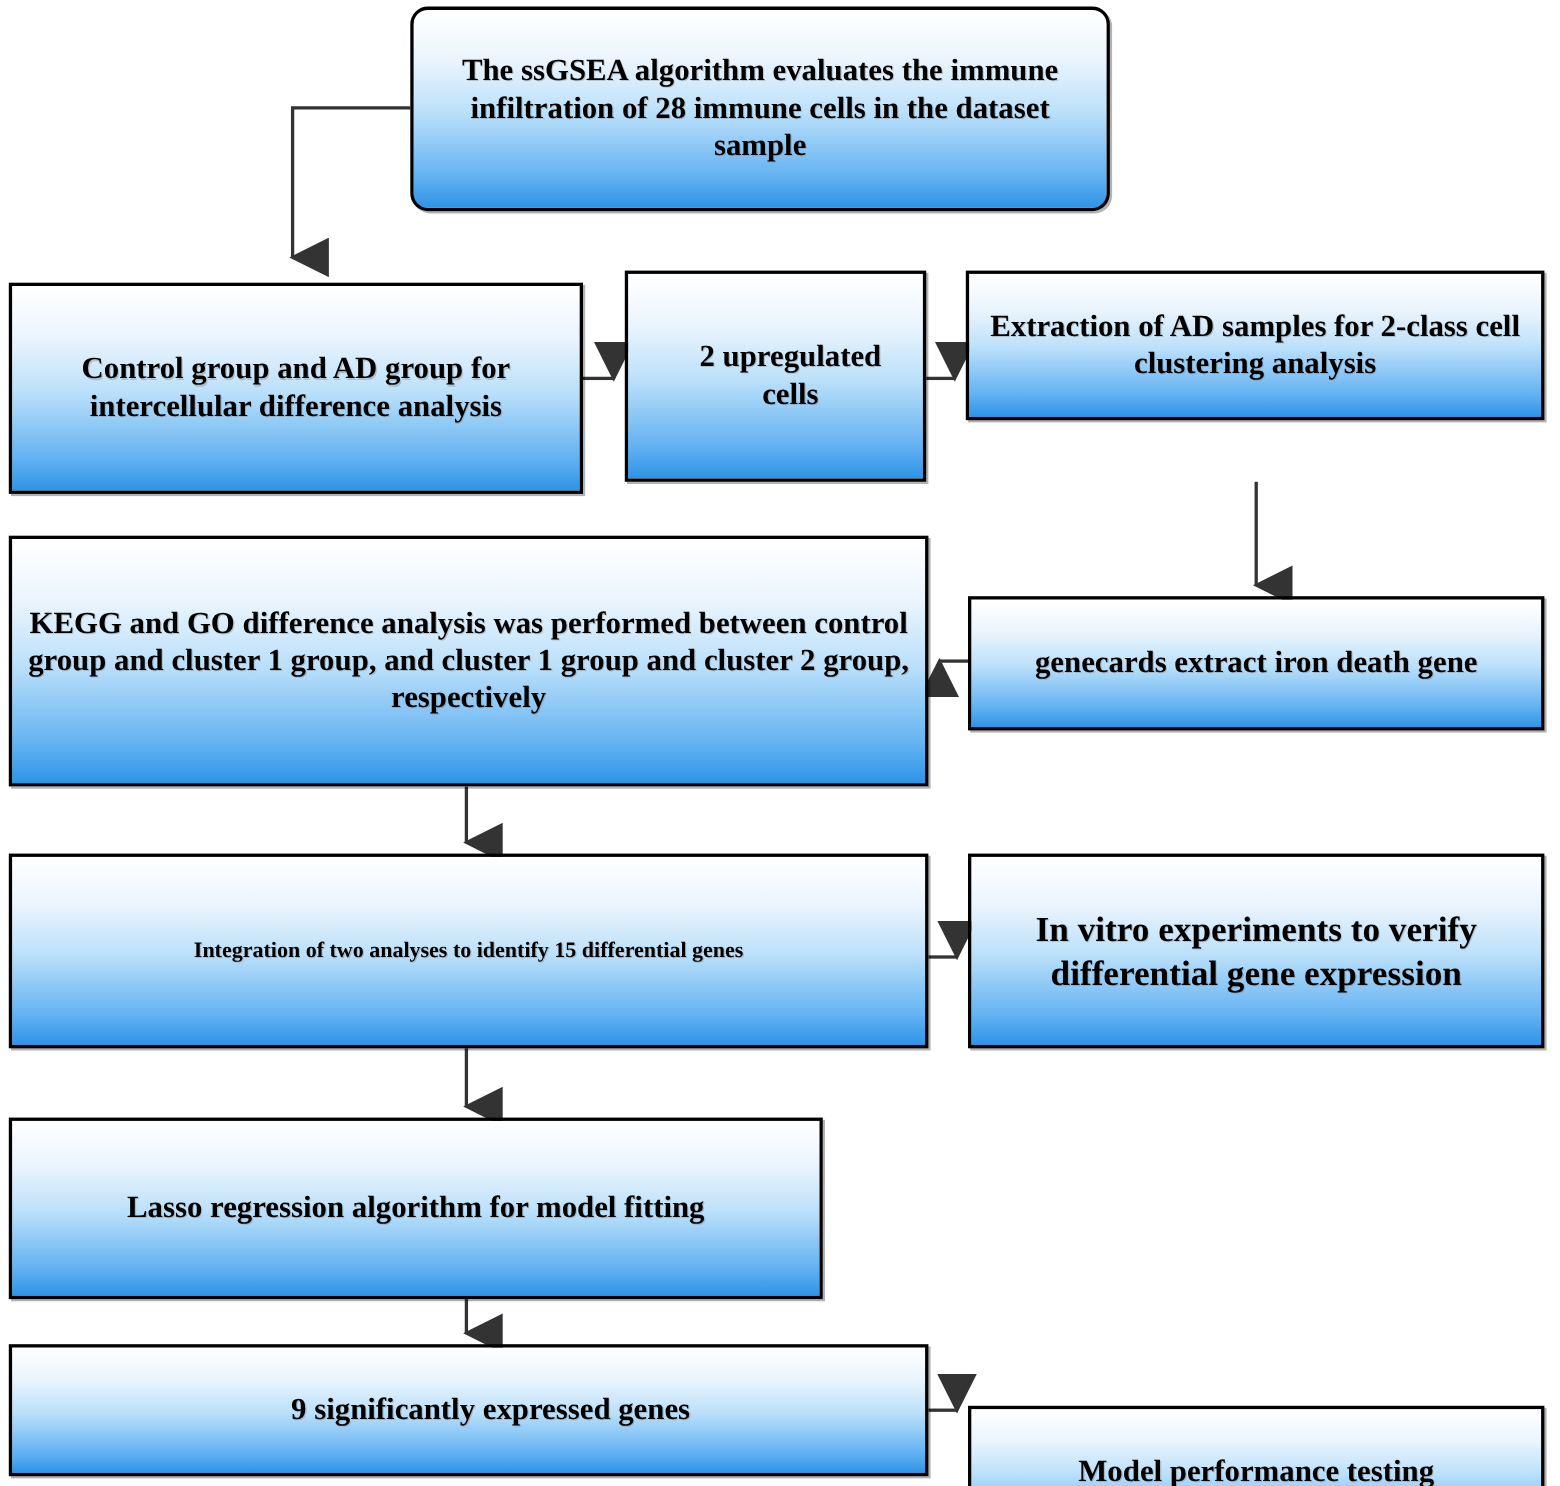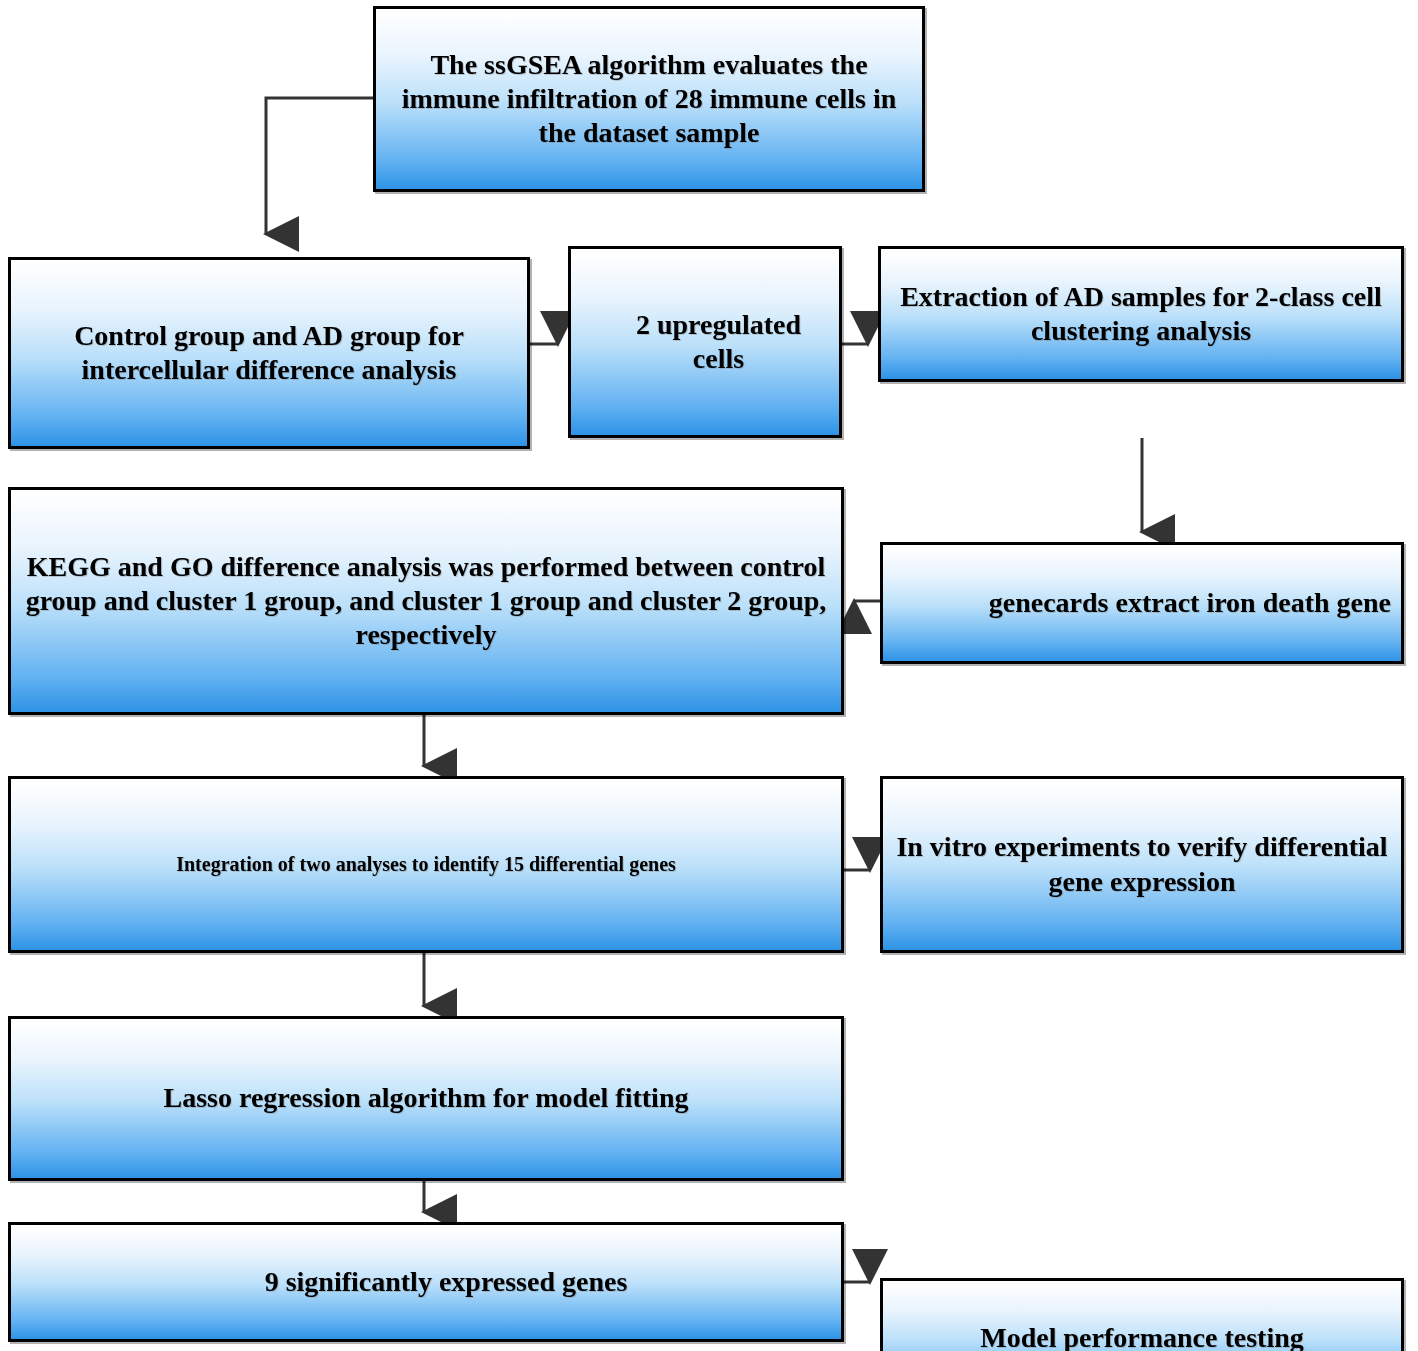--- a/index.html
+++ b/index.html
@@ -64,45 +64,45 @@
         <path d="M 880 601 L 854 601" fill="none" stroke="#333333" stroke-width="3" marker-end="url(#arrow-down)"></path>
         <path d="M 424 715 L 424 766" fill="none" stroke="#333333" stroke-width="3" marker-end="url(#arrow-down)"></path>
         <path d="M 844 870 L 870 870" fill="none" stroke="#333333" stroke-width="3" marker-end="url(#arrow-down)"></path>
         <path d="M 424 953 L 424 1006" fill="none" stroke="#333333" stroke-width="3" marker-end="url(#arrow-down)"></path>
         <path d="M 424 1181 L 424 1212" fill="none" stroke="#333333" stroke-width="3" marker-end="url(#arrow-down)"></path>
         <path d="M 844 1282 L 870 1282" fill="none" stroke="#333333" stroke-width="3" marker-end="url(#arrow-down)"></path>
       </g>
   </svg>
 
   <div id="node-layer">
-      <div class="flow-node" style="left: 373px; top: 6px; width: 552px; height: 186px;">
+      <div class="flow-node" style="left: 373px; top: 6px; width: 636px; height: 186px; border-radius: 16px;">
         <div class="flow-node-label" style="font-size: 28px;">The ssGSEA algorithm evaluates the immune infiltration of 28 immune cells in the dataset sample</div>
       </div>
       <div class="flow-node" style="left: 8px; top: 257px; width: 522px; height: 192px;">
         <div class="flow-node-label" style="font-size: 28px;">Control group and AD group for intercellular difference analysis</div>
       </div>
       <div class="flow-node" style="left: 568px; top: 246px; width: 274px; height: 192px; padding-left: 27px;">
         <div class="flow-node-label" style="font-size: 28px;">2 upregulated cells</div>
       </div>
       <div class="flow-node" style="left: 878px; top: 246px; width: 526px; height: 136px;">
         <div class="flow-node-label" style="font-size: 28px;">Extraction of AD samples for 2-class cell clustering analysis</div>
       </div>
       <div class="flow-node" style="left: 8px; top: 487px; width: 836px; height: 228px;">
         <div class="flow-node-label" style="font-size: 28px;">KEGG and GO difference analysis was performed between control group and cluster 1 group, and cluster 1 group and cluster 2 group, respectively</div>
       </div>
-      <div class="flow-node" style="left: 880px; top: 542px; width: 524px; height: 122px; justify-content: flex-end;">
+      <div class="flow-node" style="left: 880px; top: 542px; width: 524px; height: 122px;">
         <div class="flow-node-label" style="font-size: 28px;">genecards extract iron death gene</div>
       </div>
       <div class="flow-node" style="left: 8px; top: 776px; width: 836px; height: 177px;">
         <div class="flow-node-label" style="font-size: 20px;">Integration of two analyses to identify 15 differential genes</div>
       </div>
       <div class="flow-node" style="left: 880px; top: 776px; width: 524px; height: 177px;">
-        <div class="flow-node-label" style="font-size: 28px;">In vitro experiments to verify differential gene expression</div>
+        <div class="flow-node-label" style="font-size: 32px;">In vitro experiments to verify differential gene expression</div>
       </div>
-      <div class="flow-node" style="left: 8px; top: 1016px; width: 836px; height: 165px;">
+      <div class="flow-node" style="left: 8px; top: 1016px; width: 740px; height: 165px;">
         <div class="flow-node-label" style="font-size: 28px;">Lasso regression algorithm for model fitting</div>
       </div>
       <div class="flow-node" style="left: 8px; top: 1222px; width: 836px; height: 120px; padding-left: 40px;">
         <div class="flow-node-label" style="font-size: 28px;">9 significantly expressed genes</div>
       </div>
       <div class="flow-node" style="left: 880px; top: 1236px; width: 524px; height: 120px; margin-top: 42px;">
         <div class="flow-node-label" style="font-size: 28px;">Model performance testing</div>
       </div>
     </div>
 

